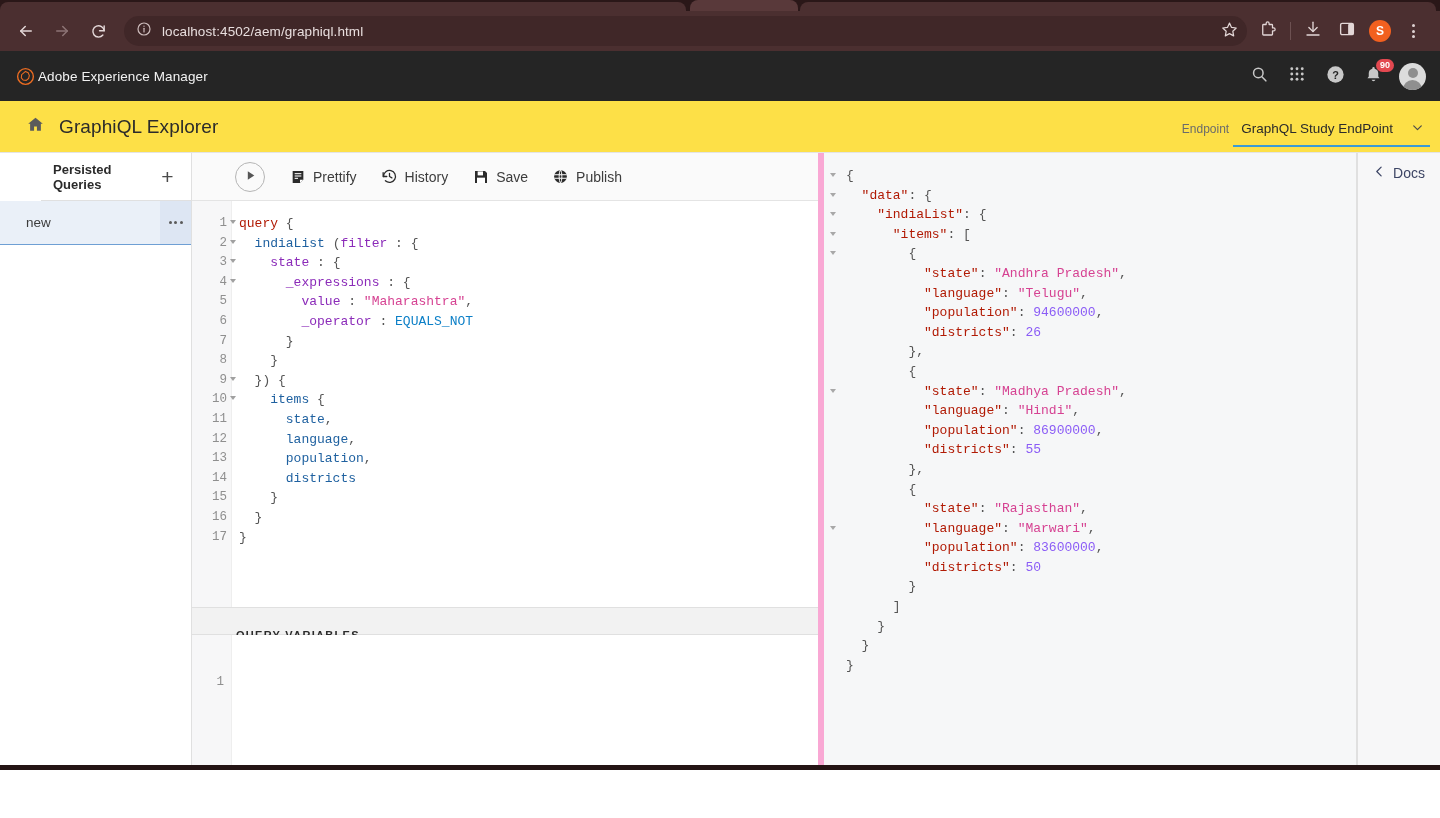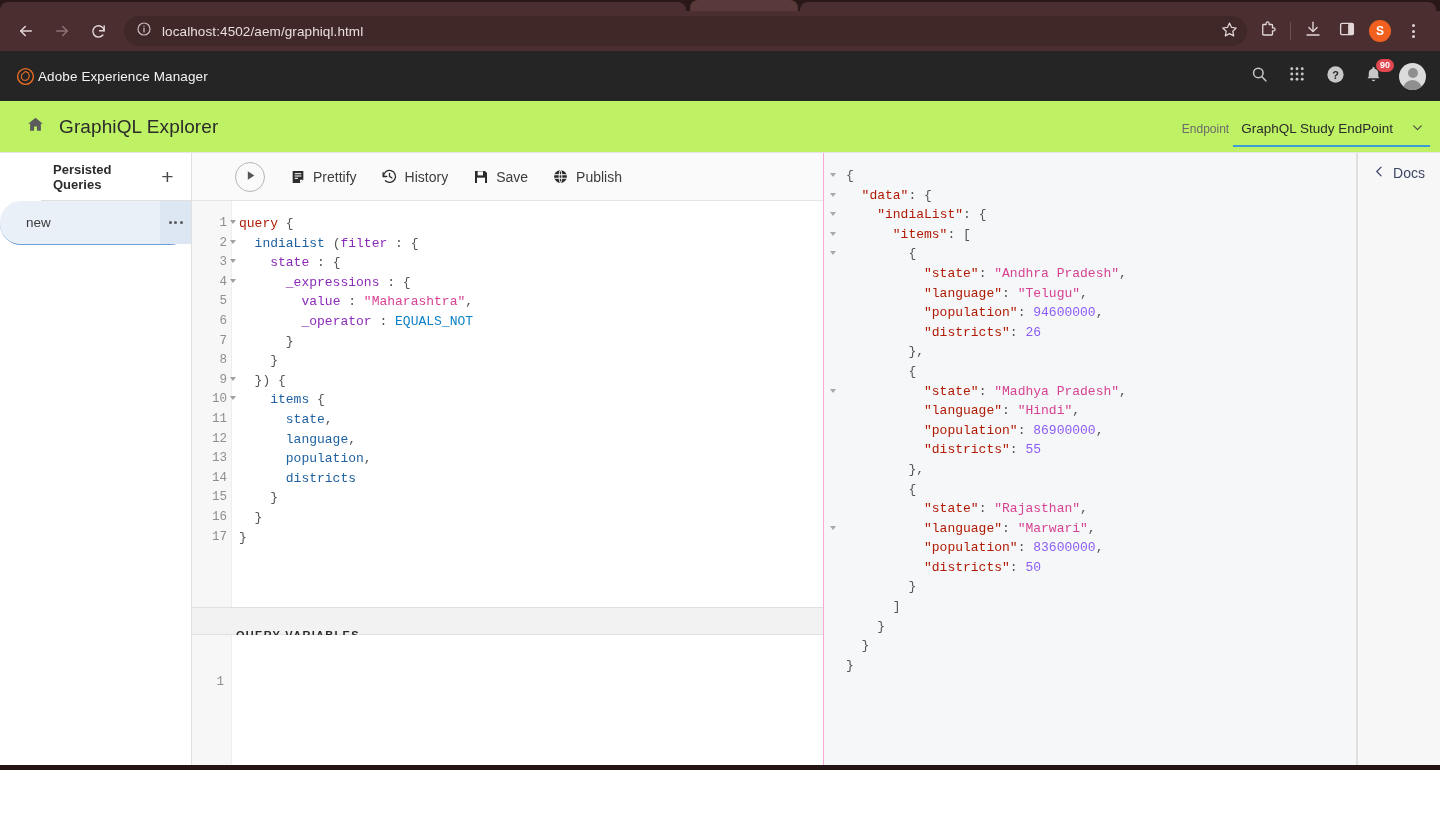--- a/index.html
+++ b/index.html
@@ -138,21 +138,21 @@
     background: #8f8f8f; left: 8.5px; top: 5px;
   }
   .avatar .body {
     position: absolute; width: 19px; height: 12px; border-radius: 10px 10px 0 0;
     background: #8f8f8f; left: 4px; top: 17px;
   }
 
   
   .title-row {
     height: 52px;
-    background: #bef264;
+    background: #fde047;
     border-bottom: 1px solid #e4e4e4;
     display: flex;
     align-items: center;
     justify-content: space-between;
     padding-left: 26px;
     padding-right: 0;
     position: relative;
   }
   .title-left { display: flex; align-items: center; gap: 14px; }
   .page-title {
@@ -208,38 +208,37 @@
     font-size: 21px; color: #4b4b4b; line-height: 18px;
     width: 20px; text-align: center;
   }
   .pq-item {
     height: 44px;
     display: flex; align-items: center; justify-content: space-between;
     background: #eaf0f8;
     border-bottom: 1px solid #6e9fd4;
     padding-left: 26px;
     padding-right: 0;
-    border-radius: 21px;
   }
   .pq-label { font-size: 13.5px; color: #3c3c3c; }
   .pq-dots {
     width: 31px; height: 43px;
     display: flex; align-items: center; justify-content: center;
     gap: 2.5px;
     background: #dde6f3;
   }
   .pq-dots i { width: 3px; height: 3px; border-radius: 50%; background: #5a5a5a; }
 
   
   .editor-col {
     width: 632px;
     flex: 0 0 632px;
     display: flex;
     flex-direction: column;
-    border-right: 1px solid #f9a8d4;
+    border-right: 6px solid #f9a8d4;
     background: #ffffff;
   }
   .toolbar {
     height: 48px;
     background: #fafafa;
     border-bottom: 1px solid #e4e4e4;
     display: flex;
     align-items: center;
     padding-left: 43px;
     gap: 24px;

